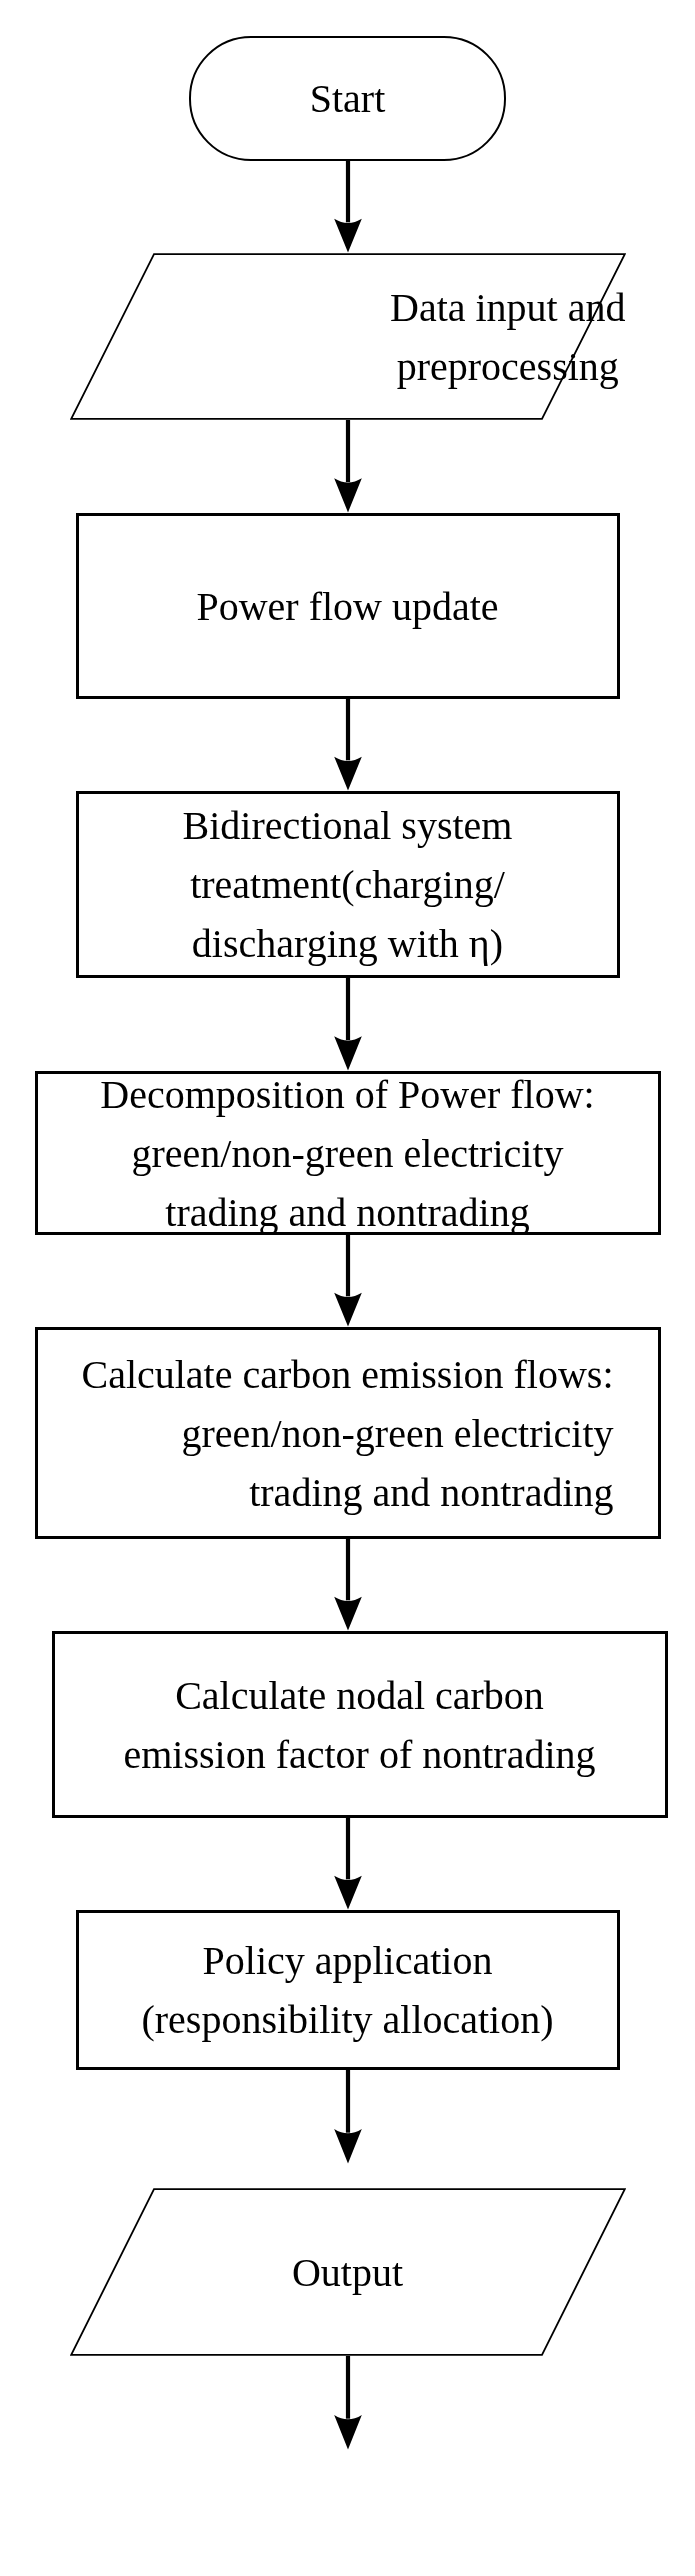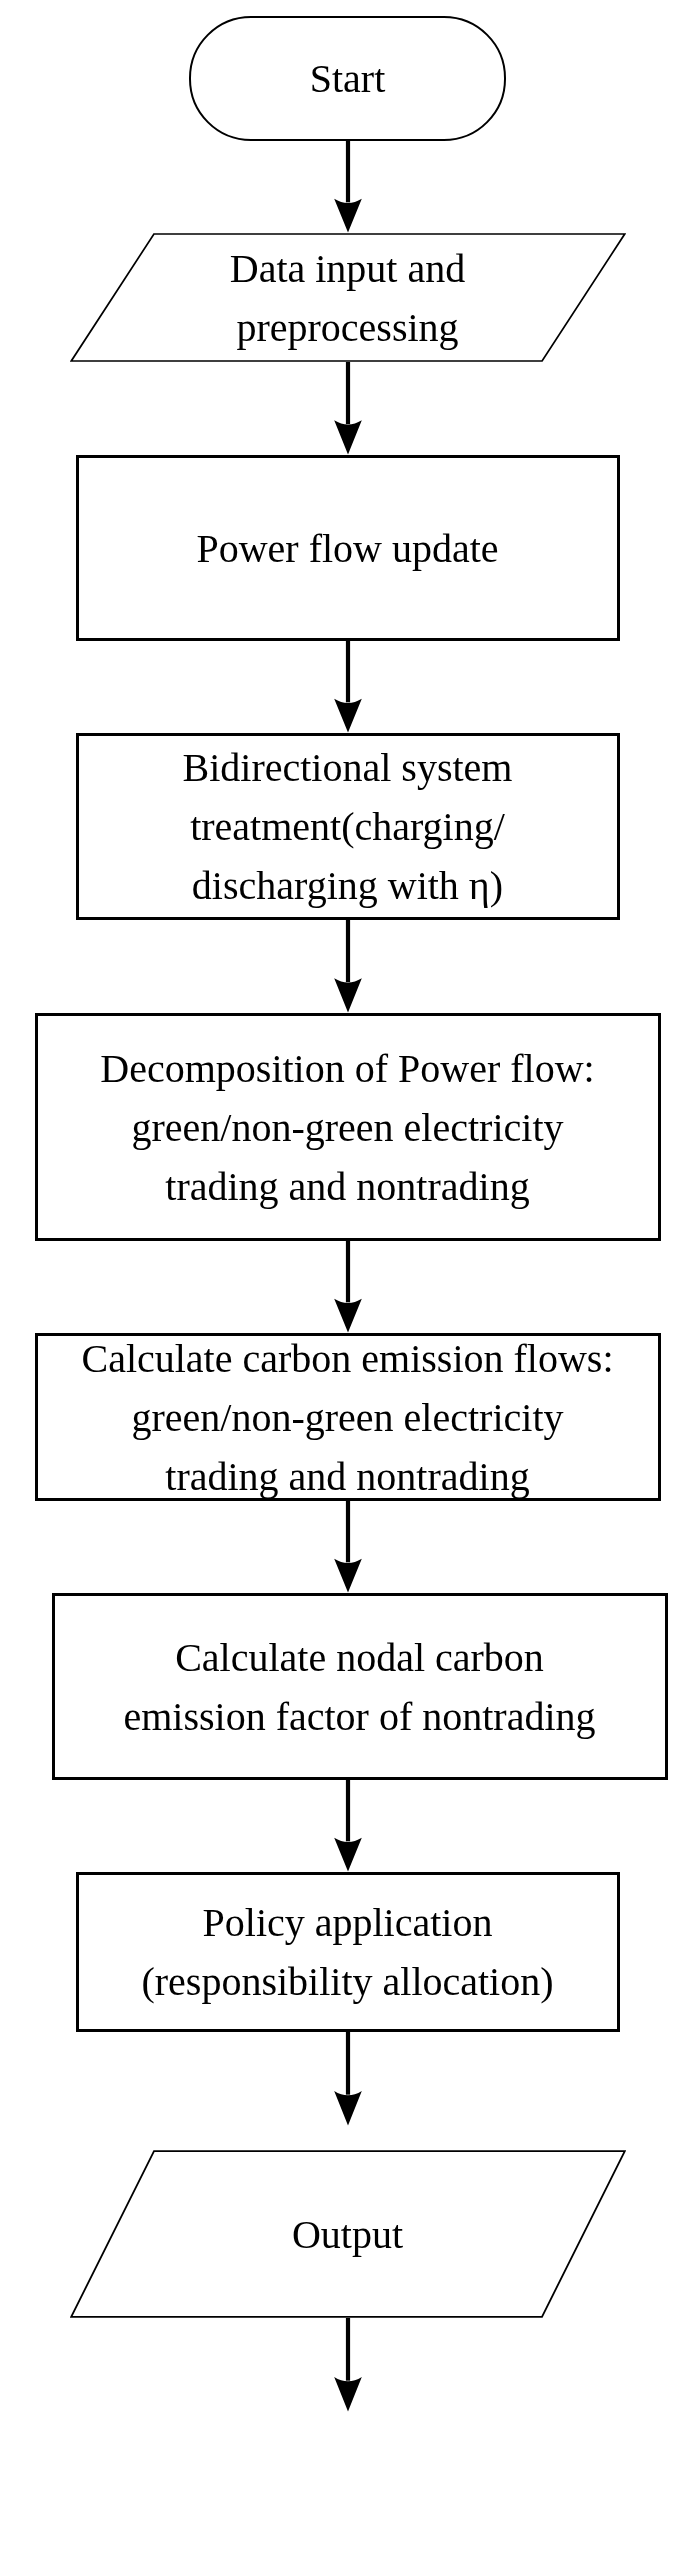--- a/index.html
+++ b/index.html
@@ -11,21 +11,21 @@
     width: 695px;
     height: 2576px;
     font-family: "Liberation Serif", "DejaVu Serif", serif;
     color: #000000;
     overflow: hidden;
   }
   .canvas {
     position: relative;
     width: 695px;
     height: 2576px;
-    padding-top: 16px;
+    padding-top: 36px;
     box-sizing: border-box;
     display: flex;
     flex-direction: column;
     align-items: center;
   }
   .node {
     position: relative;
     display: flex;
     align-items: center;
     justify-content: center;
@@ -77,21 +77,21 @@
 
   <div class="node terminator" style="width:317px;height:125px;border-radius:62px;">
     <span class="label">Start</span>
   </div>
 
   <svg class="arrow" width="36" height="92" viewBox="0 0 60 153" preserveAspectRatio="none">
     <line x1="30" y1="0" x2="30" y2="102"></line>
     <path d="M 7,96 Q 30,110 53,96 L 30,152 Z"></path>
   </svg>
 
-  <div class="node io" style="width:556px;height:129px;">
+  <div class="node io" style="width:556px;height:167px;justify-content:flex-end;">
     <svg class="io-shape" viewBox="0 0 920 277" preserveAspectRatio="none">
       <polygon points="139,2 918,2 781,275 2,275"></polygon>
     </svg>
     <span class="label">Data input and
 preprocessing</span>
   </div>
 
   <svg class="arrow" width="36" height="93" viewBox="0 0 60 153" preserveAspectRatio="none">
     <line x1="30" y1="0" x2="30" y2="102"></line>
     <path d="M 7,96 Q 30,110 53,96 L 30,152 Z"></path>
@@ -110,32 +110,32 @@
     <span class="label">Bidirectional system
 treatment(charging/
 discharging with η)</span>
   </div>
 
   <svg class="arrow" width="36" height="93" viewBox="0 0 60 153" preserveAspectRatio="none">
     <line x1="30" y1="0" x2="30" y2="102"></line>
     <path d="M 7,96 Q 30,110 53,96 L 30,152 Z"></path>
   </svg>
 
-  <div class="node process" style="width:626px;height:228px;text-align:center;">
+  <div class="node process" style="width:626px;height:164px;text-align:center;">
     <span class="label">Decomposition of Power flow:
 green/non-green electricity
 trading and nontrading</span>
   </div>
 
   <svg class="arrow" width="36" height="92" viewBox="0 0 60 153" preserveAspectRatio="none">
     <line x1="30" y1="0" x2="30" y2="102"></line>
     <path d="M 7,96 Q 30,110 53,96 L 30,152 Z"></path>
   </svg>
 
-  <div class="node process" style="width:626px;height:168px;">
+  <div class="node process" style="width:626px;height:212px;text-align:right;">
     <span class="label">Calculate carbon emission flows:
 green/non-green electricity
 trading and nontrading</span>
   </div>
 
   <svg class="arrow" width="36" height="92" viewBox="0 0 60 153" preserveAspectRatio="none">
     <line x1="30" y1="0" x2="30" y2="102"></line>
     <path d="M 7,96 Q 30,110 53,96 L 30,152 Z"></path>
   </svg>
 

